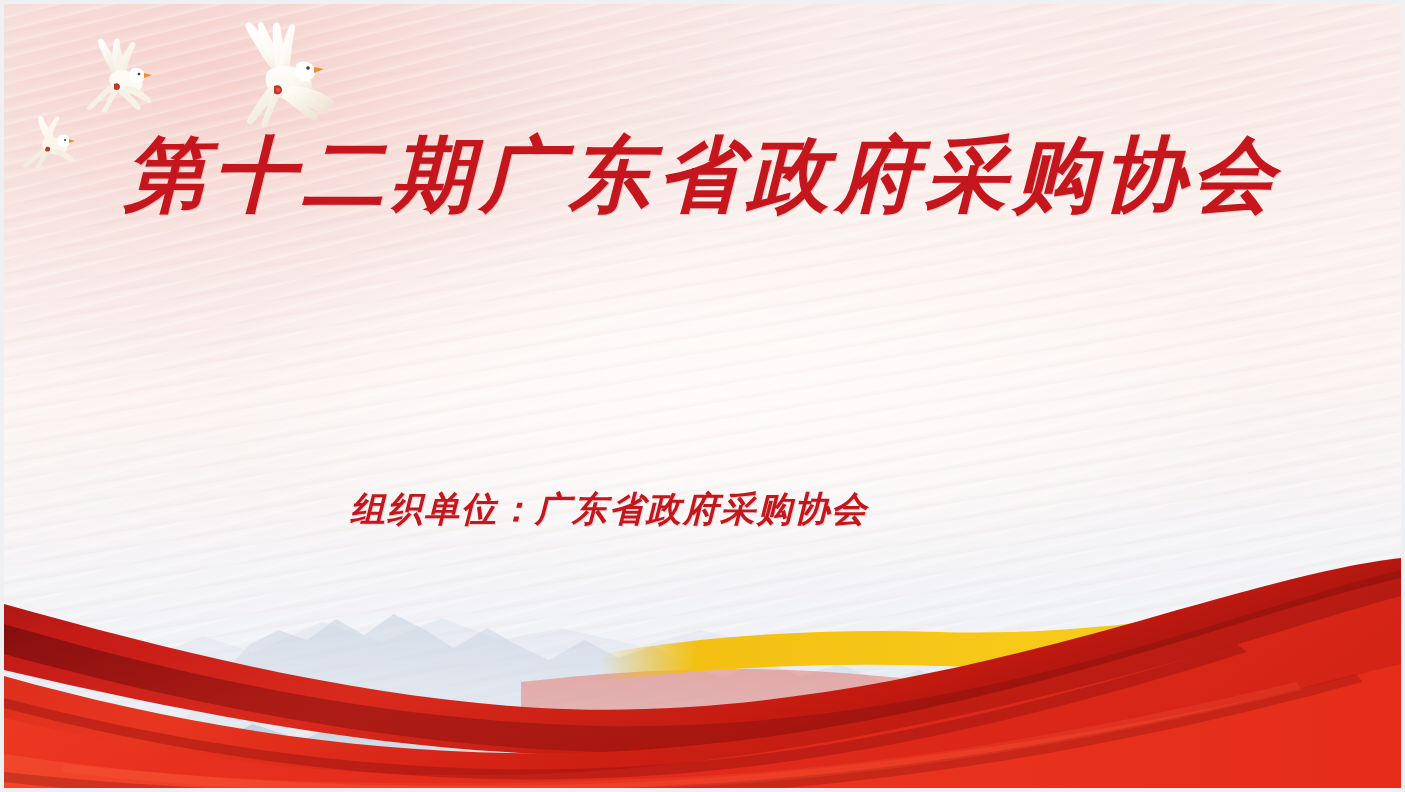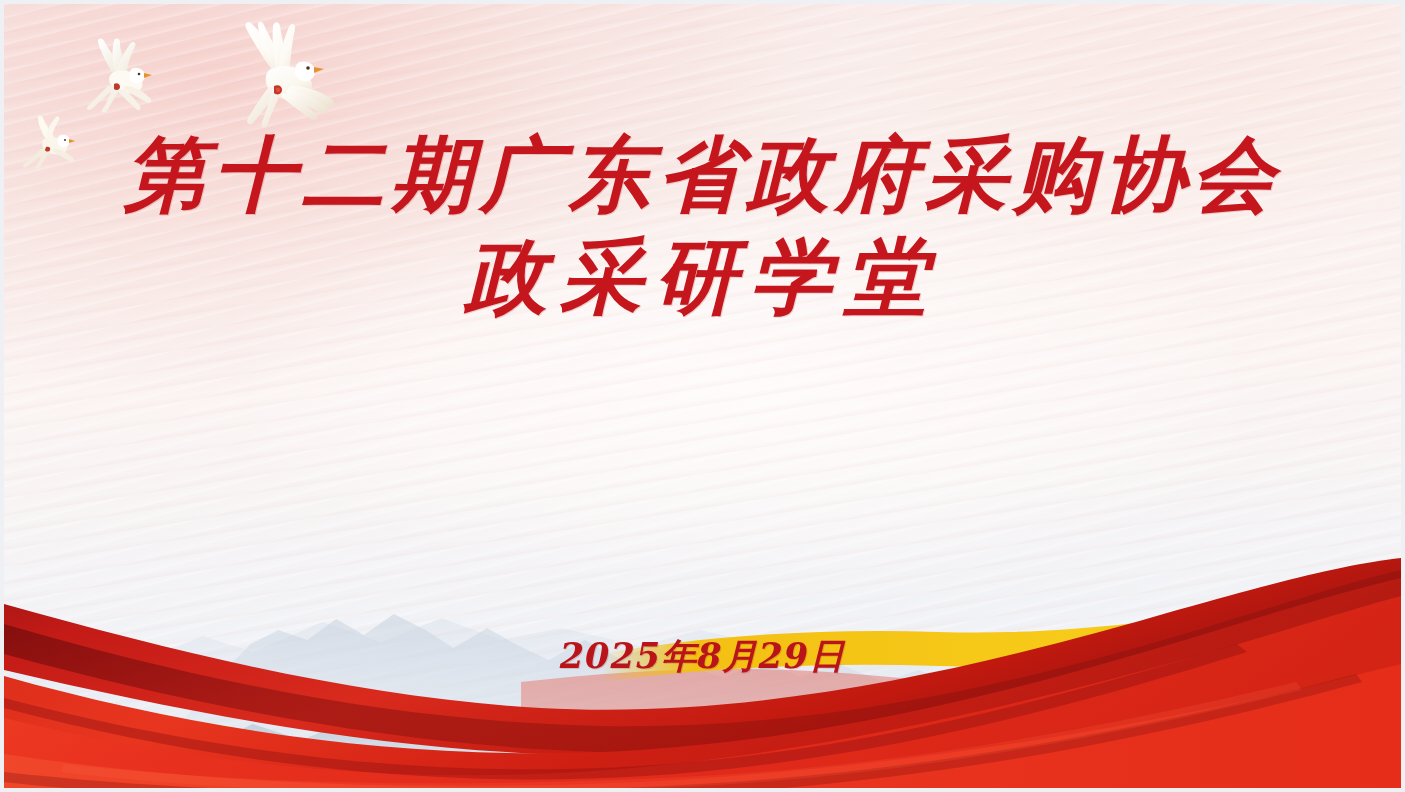--- a/index.html
+++ b/index.html
@@ -322,21 +322,20 @@
          C1166,178 944,222 702,236 C462,250 220,248 0,224 Z"></path>
 
     <path fill="#ff6a4a" opacity="0.18" d="M60,206 C260,228 480,230 700,218 C920,206 1120,166 1300,124 L1305,132
          C1124,176 922,216 701,228 C480,240 258,238 58,214 Z"></path>
   </svg>
 
   <div class="text-layer">
 
     <div class="title-line" id="title-line-1">第十二期广东省政府采购协会</div>
 
-    <div class="title-line" id="title-line-2">政采研学堂</div>
 
     <div class="org-block">
+      <div class="org-line">组织单位：广东省政府采购协会</div>
     </div>
 
-    <div id="event-date">2025年8月29日</div>
   </div>
 
 </div>
 
 </body></html>

